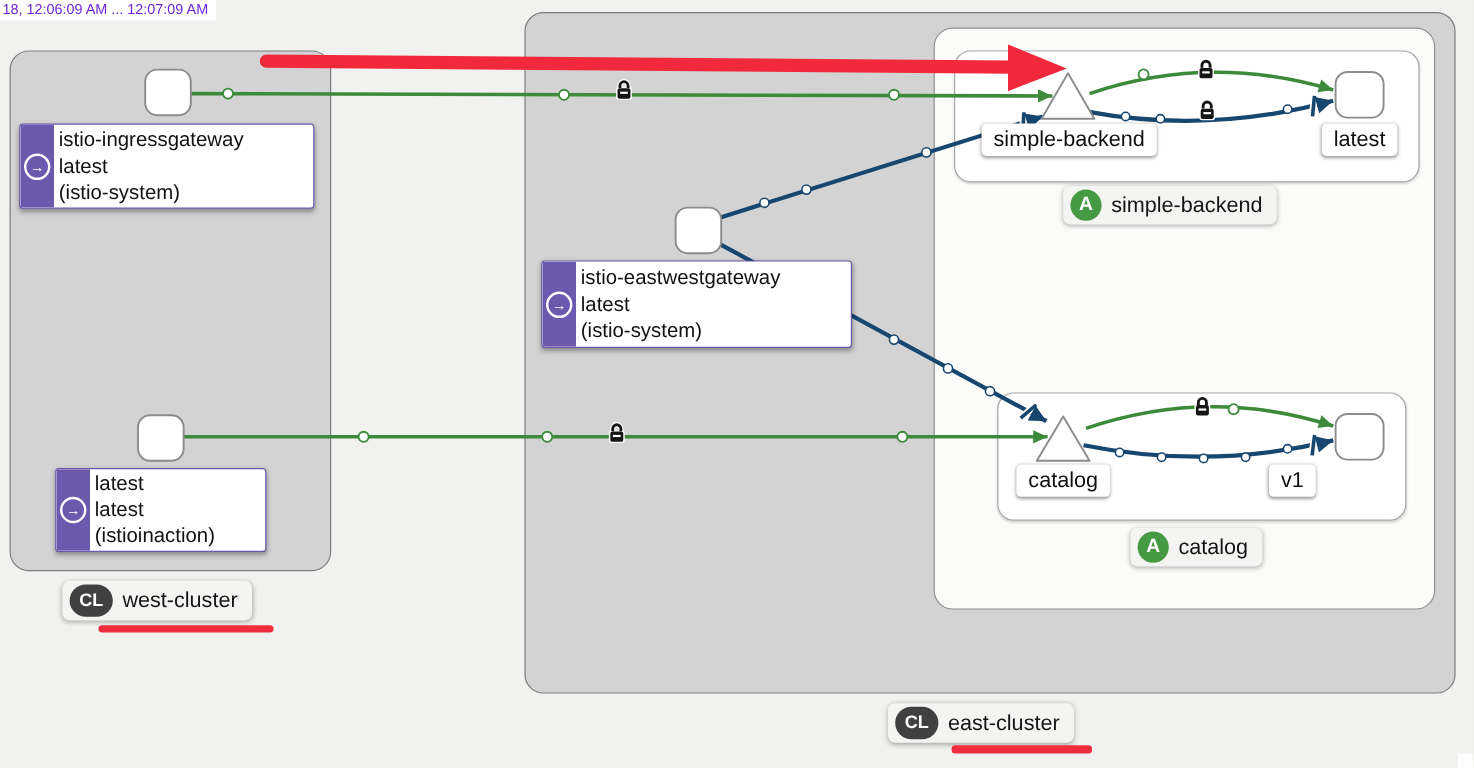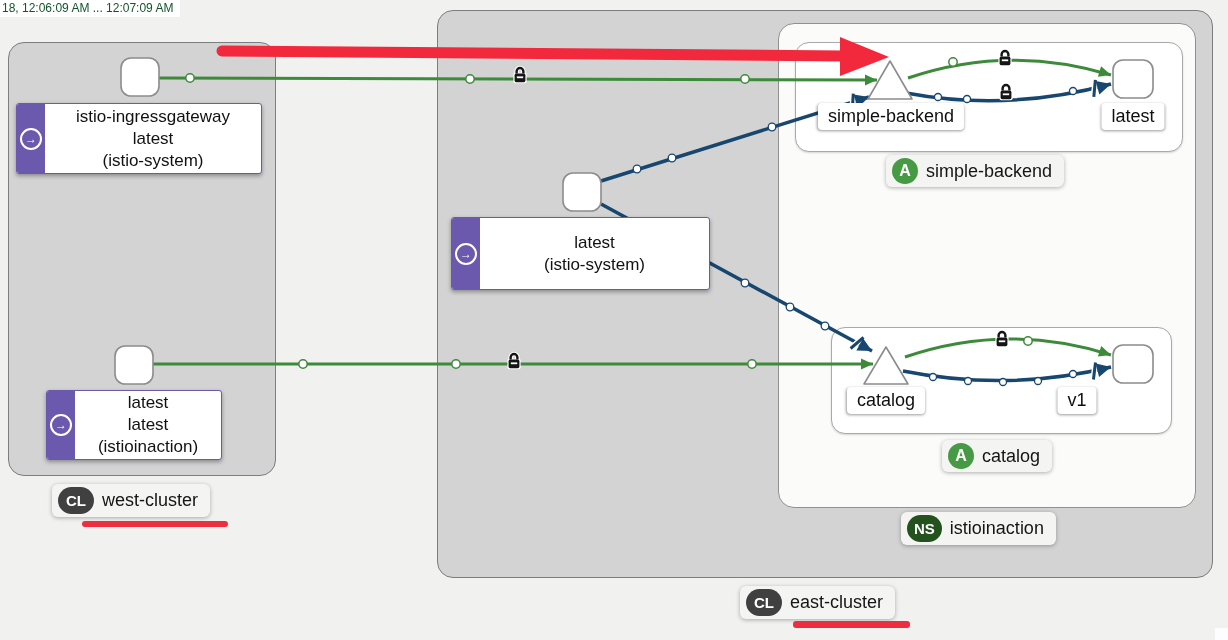--- a/index.html
+++ b/index.html
@@ -11,37 +11,37 @@
   .group-box{background:#ffffff;border:1px solid #a9a9a9;border-radius:14px;
     box-shadow:0 1px 2px rgba(0,0,0,.15);}
   .graph-svg,.red-svg{position:absolute;left:0;top:0;pointer-events:none;}
   
   .wl-label{position:absolute;display:flex;box-sizing:border-box;
     border:1.5px solid #6b59ae;border-radius:3px;overflow:hidden;
     box-shadow:0 2px 4px rgba(0,0,0,.35);background:#fff;}
   .wl-strip{width:28px;background:#6b59ae;display:flex;align-items:center;justify-content:center;}
   .wl-icon{width:18px;height:18px;border:2px solid #fff;border-radius:50%;color:#fff;
     font-weight:bold;font-size:12px;line-height:18px;text-align:center;}
-  .wl-text{flex:1;display:flex;flex-direction:column;align-items:center;justify-content:center;
+  .wl-text{flex:1;display:flex;flex-direction:column;justify-content:center;
     font-size:17px;line-height:22px;color:#111;padding:2px 4px;}
   
   .node-label{position:absolute;transform:translateX(-50%);background:#fff;border-radius:4px;
     box-shadow:0 1px 3px rgba(0,0,0,.4);font-size:18px;color:#0f0f0f;
     padding:3px 10px;white-space:nowrap;}
   
   .graph-badge{position:absolute;display:flex;align-items:center;gap:8px;
     background:#f4f4f3;border-radius:6px;box-shadow:0 1px 4px rgba(0,0,0,.3);
     padding:3px 12px 3px 6px;font-size:18px;color:#151515;white-space:nowrap;}
   .pill{color:#fff;font-weight:bold;font-size:15px;line-height:1;display:flex;
     align-items:center;justify-content:center;}
   .pill-cl{background:#404040;border-radius:15px;padding:6px 8px;}
   .pill-ns{background:#24521f;border-radius:14px;padding:6px 7px;}
   .pill-a{background:#479a44;border-radius:50%;width:26px;height:26px;font-size:16px;}
   .red-underline{position:absolute;height:6px;border-radius:3px;background:#ee2e3e;}
-  .time-chip{position:absolute;left:0;top:0;background:#fff;color:#14532d;
+  .time-chip{position:absolute;left:0;top:0;background:#fff;color:#6d28d9;
     font-size:12px;padding:1px 7px 2px 2px;white-space:nowrap;}
   .scroll-corner{position:absolute;right:0;bottom:0;width:13px;height:12px;background:#fdfdfd;}
 </style>
 </head>
 <body>
 
 <div class="canvas">
 
   <div class="box cluster-box" style="left:8px;top:42px;width:268px;height:434px;"></div>
   <div class="box cluster-box" style="left:437px;top:10px;width:776px;height:568px;"></div>
@@ -150,43 +150,40 @@
       <span>latest</span>
       <span>(istioinaction)</span>
     </div>
   </div>
 
   <div class="wl-label" style="left:451px;top:217px;width:259px;height:73px;">
     <div class="wl-strip">
       <span class="wl-icon">→</span>
     </div>
     <div class="wl-text">
+      <span>istio-eastwestgateway</span>
       <span>latest</span>
       <span>(istio-system)</span>
     </div>
   </div>
 
   <div class="node-label" style="left:891px;top:103px;">simple-backend</div>
   <div class="node-label" style="left:1133px;top:103px;">latest</div>
   <div class="node-label" style="left:886px;top:387px;">catalog</div>
   <div class="node-label" style="left:1077px;top:387px;">v1</div>
 
   <div class="graph-badge" style="left:886px;top:155px;">
     <span class="pill pill-a">A</span>
     <span>simple-backend</span>
   </div>
   <div class="graph-badge" style="left:942px;top:440px;">
     <span class="pill pill-a">A</span>
     <span>catalog</span>
   </div>
 
-  <div class="graph-badge" style="left:901px;top:512px;">
-    <span class="pill pill-ns">NS</span>
-    <span>istioinaction</span>
-  </div>
 
   <div class="graph-badge" style="left:52px;top:484px;">
     <span class="pill pill-cl">CL</span>
     <span>west-cluster</span>
   </div>
   <div class="red-underline" style="left:82px;top:521px;width:146px;"></div>
 
   <div class="graph-badge" style="left:740px;top:586px;">
     <span class="pill pill-cl">CL</span>
     <span>east-cluster</span>

